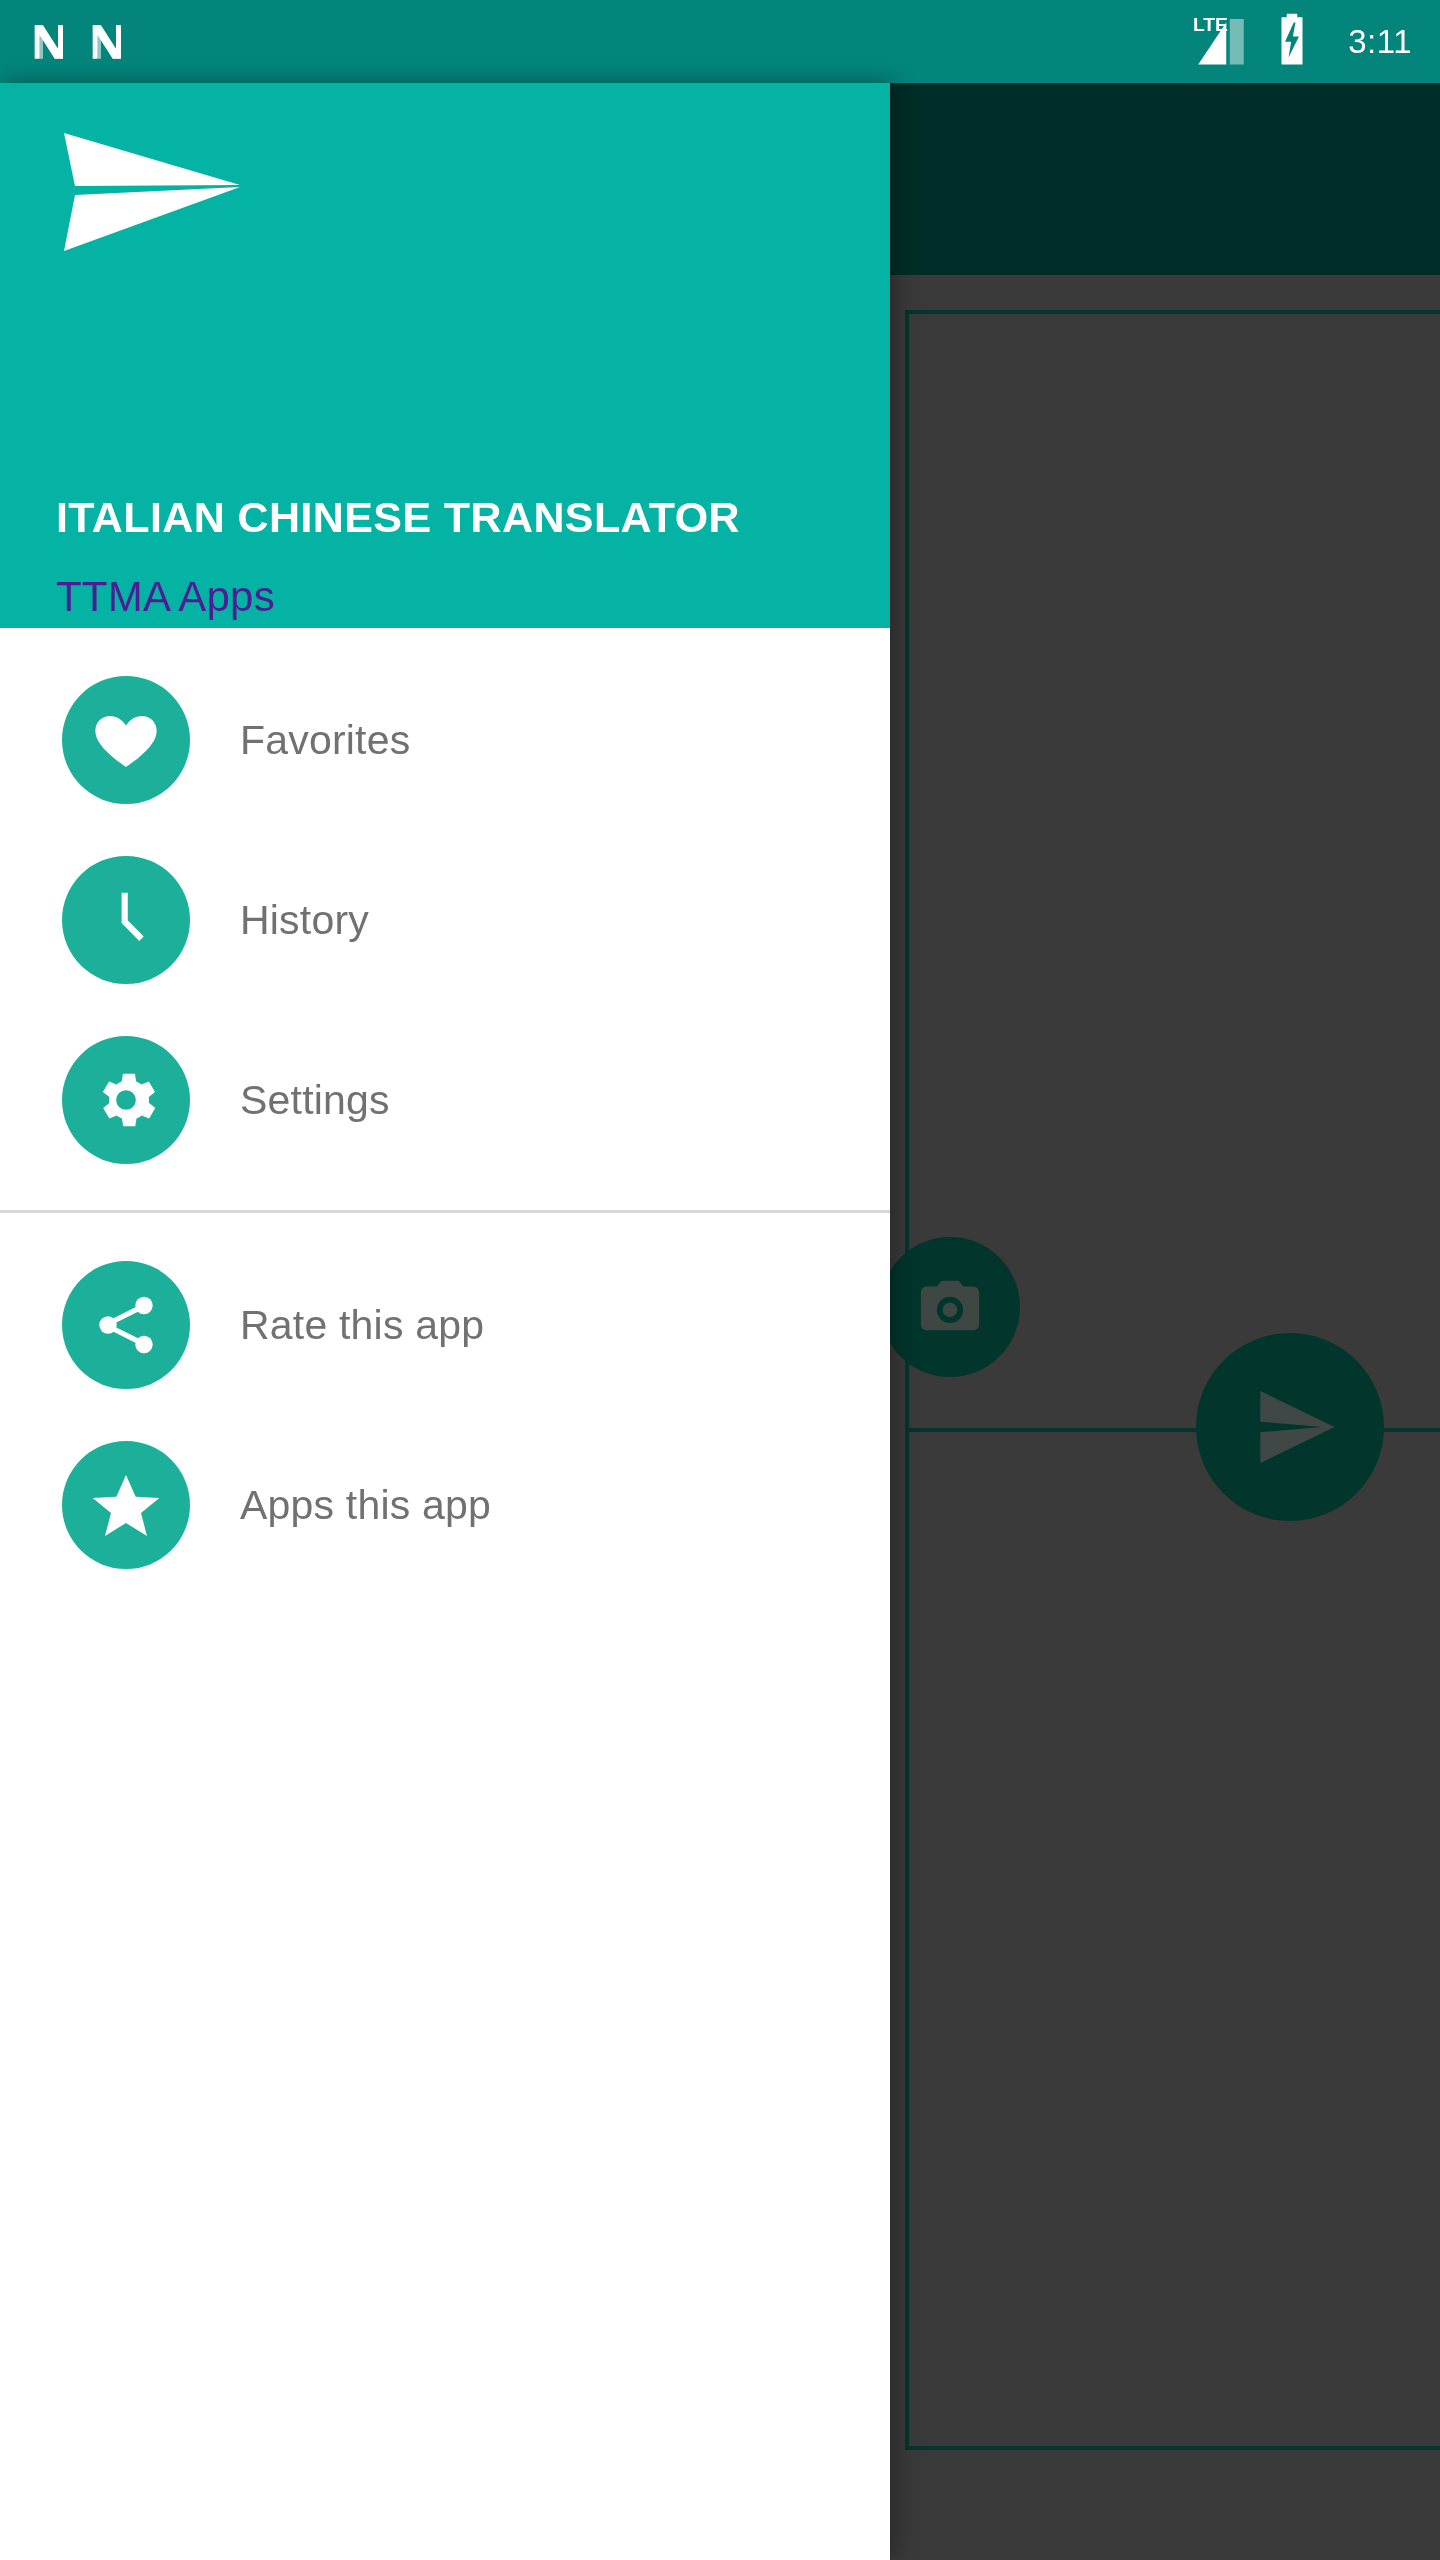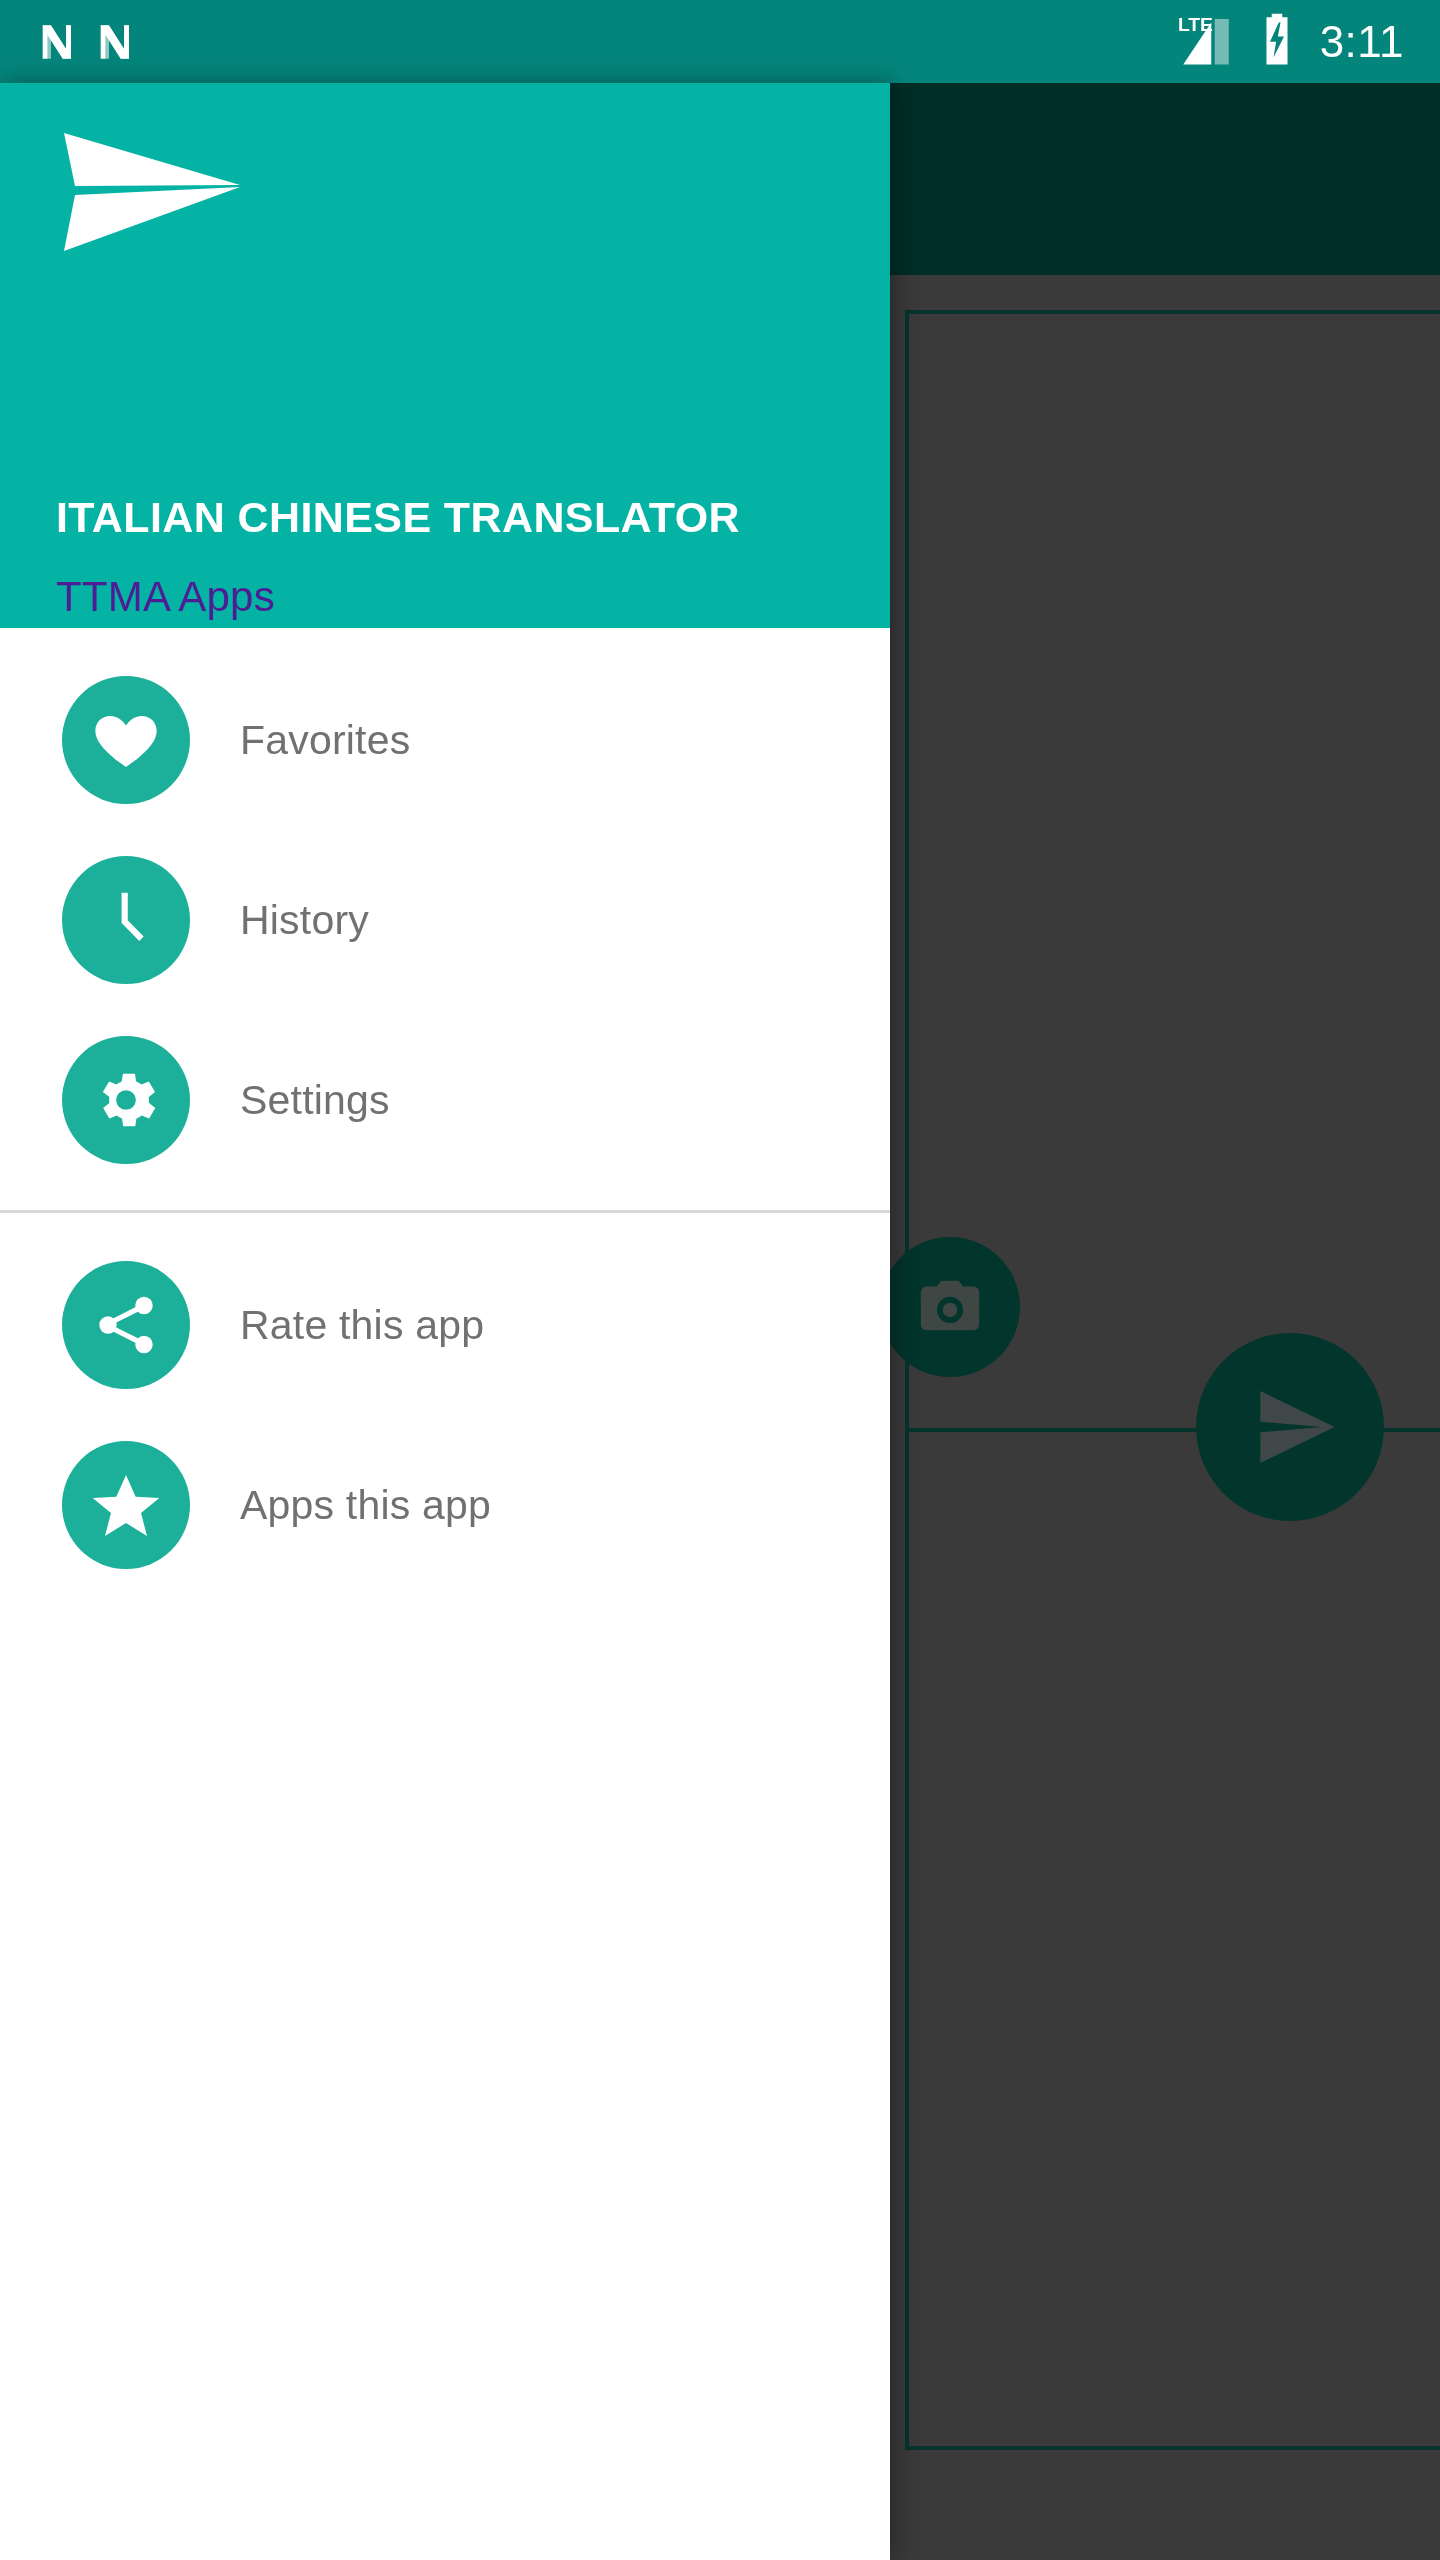--- a/index.html
+++ b/index.html
@@ -80,39 +80,39 @@
     pointer-events:none;
   }
 
   
   #status-bar {
     position:absolute;
     left:0; top:0;
     width:1440px; height:83px;
     background:#04857b;
     display:flex; align-items:center;
-    padding:0 36px;
+    padding:0 28px;
     z-index:40;
   }
   #status-left { display:flex; align-items:center; gap:18px; }
   #status-right {
     margin-left:auto;
     display:flex; align-items:center; gap:22px;
   }
   .notif-n {
     position:relative;
     width:40px; height:42px;
   }
   .notif-n svg { display:block; }
   #status-time {
     color:#ffffff;
-    font-size:44px;
+    font-size:33px;
     font-weight:400;
     letter-spacing:0.5px;
-    margin-left:2px;
+    margin-left:15px;
   }
 
   
   #drawer {
     position:absolute;
     left:0; top:83px;
     width:890px; height:2477px;
     background:#ffffff;
     z-index:50;
     box-shadow: 4px 0 22px rgba(0,0,0,0.35);

